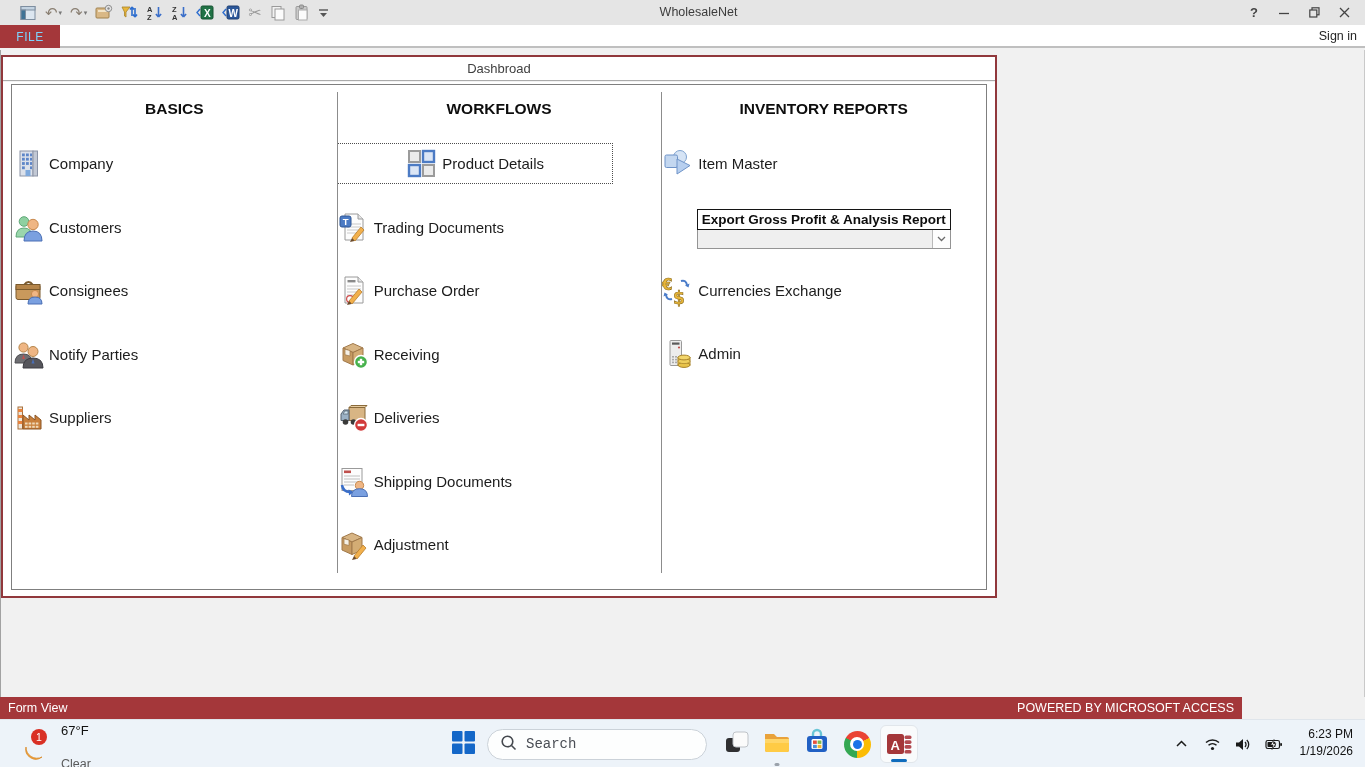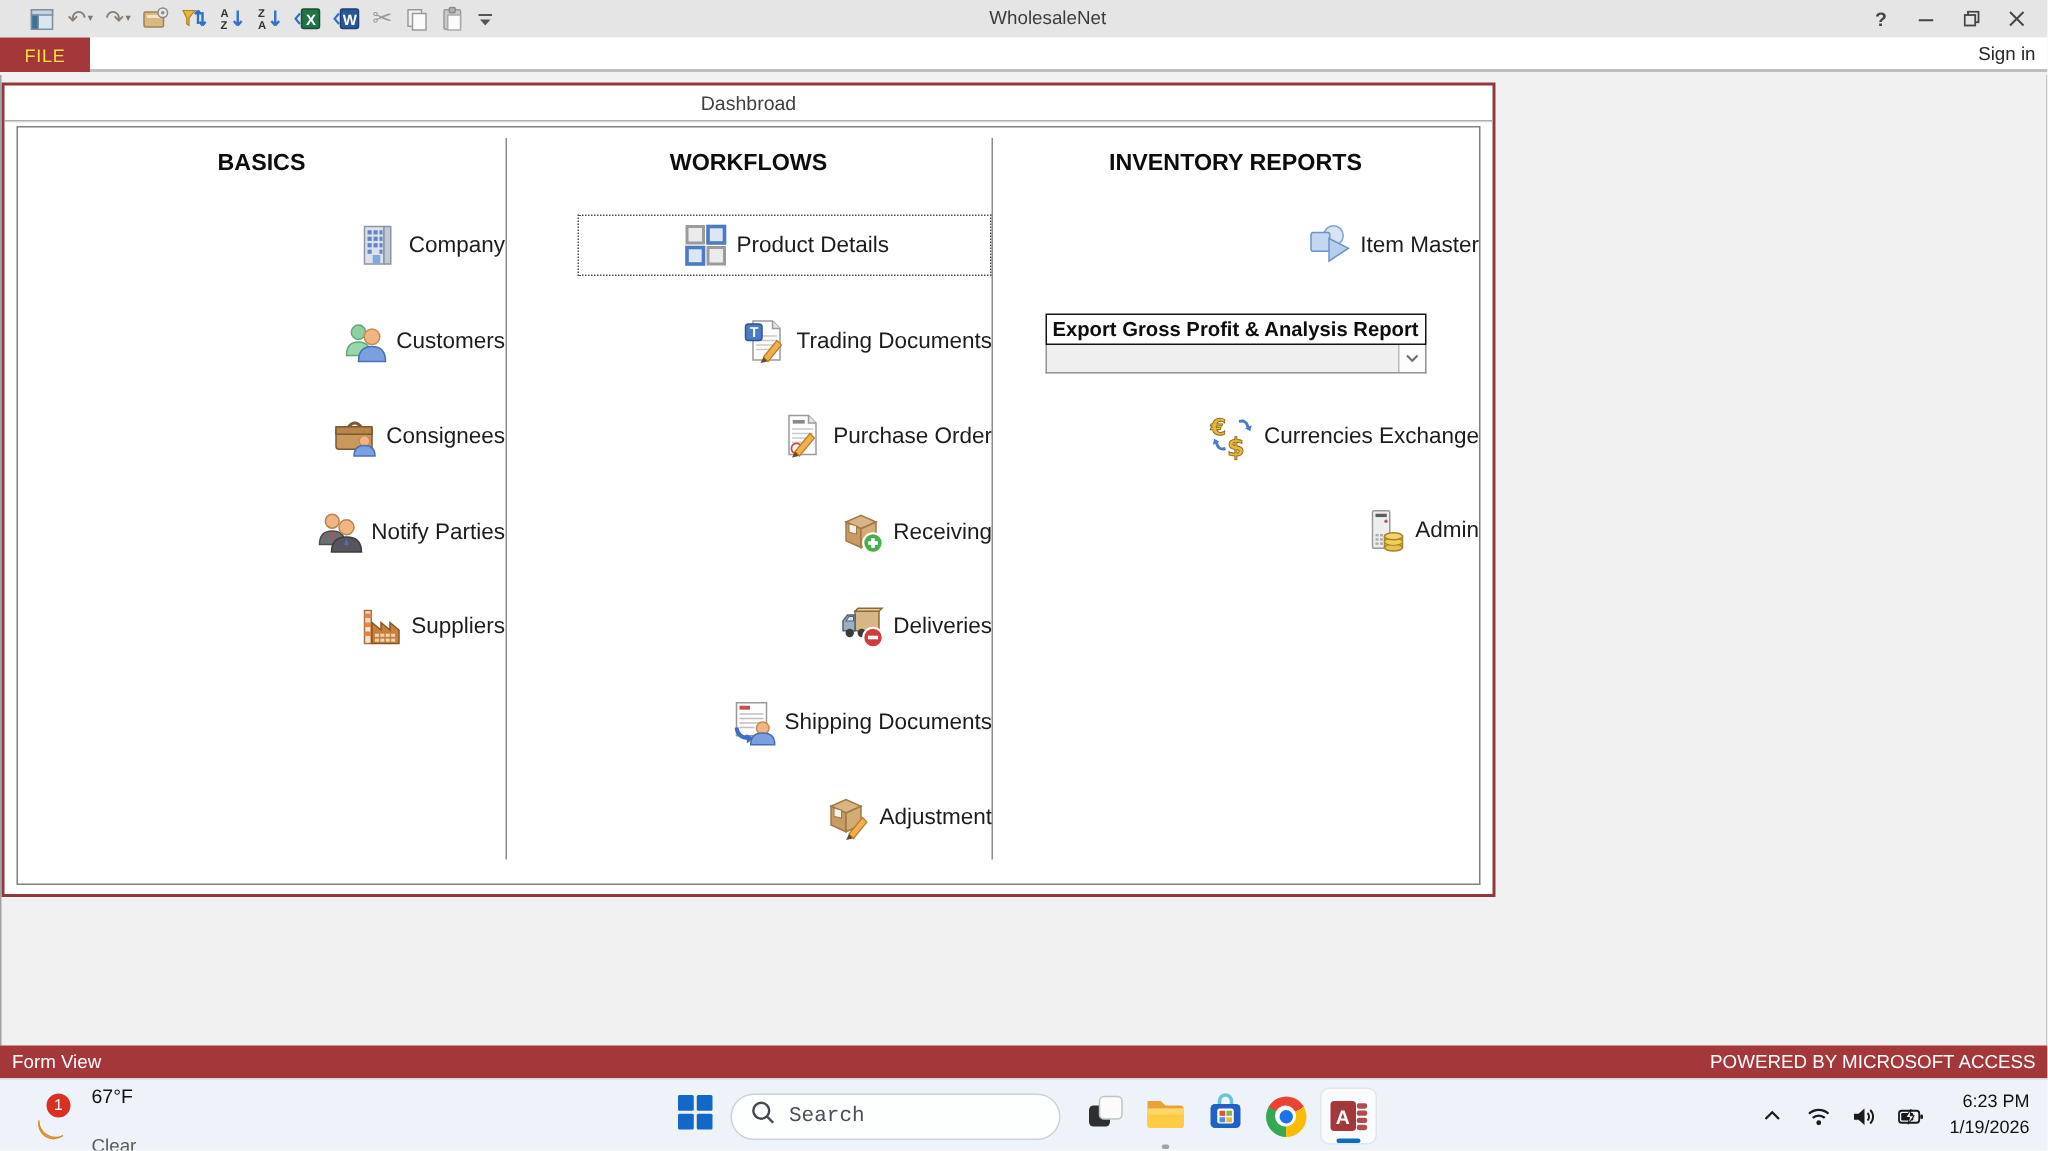--- a/index.html
+++ b/index.html
@@ -12,50 +12,50 @@
   .qat-btn { display:flex; align-items:center; gap:1px; height:20px; cursor:pointer; }
   .qat-btn svg { display:block; }
   .qat-drop { font-size:7px; color:#777; line-height:1; }
   .glyph { font-size:15px; color:#8a7f72; line-height:1; }
   .app-title { position:absolute; left:0; right:0; top:0; height:25px; text-align:center; line-height:25px; font-size:12.5px; color:#3c3c3c; pointer-events:none;padding-left:32px; }
   .win-controls { position:absolute; right:6px; top:0; height:25px; display:flex; align-items:center; }
   .win-btn { width:30px; height:25px; display:flex; align-items:center; justify-content:center; color:#444; font-size:13px; cursor:pointer; }
 
   
   .file-row { position:absolute; top:25px; left:0; width:1365px; height:23px; background:#FFFFFF; border-bottom:2px solid #BFBFBF; }
-  .file-tab { position:absolute; left:0; top:0; width:60px; height:23px; background:#A4373A; color:#fde047; font-size:12px; letter-spacing:0.5px; display:flex; align-items:center; justify-content:center; cursor:pointer; }
+  .file-tab { position:absolute; left:0; top:0; width:60px; height:23px; background:#A4373A; color:#7dd3fc; font-size:12px; letter-spacing:0.5px; display:flex; align-items:center; justify-content:center; cursor:pointer; }
   .sign-in { position:absolute; right:8px; top:0; height:23px; line-height:23px; font-size:12.5px; color:#262626; cursor:pointer; }
 
   
   .workspace { position:absolute; top:50px; left:0; width:1365px; height:647px; background:#F1F1F1; border-left:1px solid #A2A2A2; border-right:1px solid #C9C9C9; }
 
   
   .form-window { position:absolute; left:185px; top:55px; width:996px; height:543px; background:#FFFFFF; border:2px solid #91383C; }
   .form-title { height:24px; line-height:24px; text-align:center; font-size:13px; color:#404040; border-bottom:1px solid #ABABAB; box-shadow:0 1px 0 rgba(0,0,0,0.05); }
   .form-body { position:absolute; left:8px; right:8px; top:27px; bottom:6px; border:1px solid #7F7F7F; background:#fff; display:flex; }
   .col { flex:1; position:relative; }
   .col + .col::before { content:""; position:absolute; left:0; top:7px; bottom:16px; width:1px; background:#8C8C8C; }
   .col-header { margin-top:12px; height:26px; line-height:24px; text-align:center; font-weight:bold; font-size:15.5px; color:#0d0d0d; }
   .items { margin-top:9px; }
-  .slot { height:63.5px; display:flex; align-items:center; justify-content:flex-end; }
+  .slot { height:63.5px; display:flex; align-items:center; justify-content:flex-start; }
   .item { display:flex; align-items:center; gap:4px; cursor:pointer; }
   .item.focused { width:276px; height:41px; justify-content:center; border:1px dotted #4d4d4d; background:#fff; }
   .item-label { font-size:15px; color:#1c1c1c; white-space:nowrap; }
   .item-icon { width:33px; height:33px; flex:none; }
   .item-icon svg { display:block; width:33px; height:33px; }
 
   
   .export-block { margin-top:13px; }
   .export-label { width:254px; margin:0 auto; height:21px; line-height:19px; border:1px solid #141414; background:#fff; text-align:center; font-weight:bold; font-size:13.5px; color:#0d0d0d; }
   .export-combo { width:254px; margin:0 auto; height:19px; border:1px solid #949494; border-top:none; background:#EFEFEF; position:relative; cursor:pointer; }
   .combo-btn { position:absolute; right:0; top:0; bottom:0; width:18px; background:#FDFDFD; border-left:1px solid #B9B9B9; display:flex; align-items:center; justify-content:center; }
   .slot.tight-top { margin-top:10px; }
 
   
-  .status-bar { position:absolute; top:697px; left:0; width:1365px; height:22px; background:#A4373A; color:#fff; font-size:12.5px; display:flex; align-items:center; justify-content:space-between; padding:0 8px; }
+  .status-bar { position:absolute; top:697px; left:0; width:1242px; height:22px; background:#A4373A; color:#fff; font-size:12.5px; display:flex; align-items:center; justify-content:space-between; padding:0 8px; }
 
   
   .taskbar { position:absolute; top:719px; left:0; width:1365px; height:48px; background:#EDF3F9; border-top:1px solid #DFE5EB; }
   .weather { position:absolute; left:18px; top:3px; display:flex; align-items:center; gap:9px; cursor:pointer; }
   .weather-iconwrap { position:relative; width:34px; height:40px; }
   .weather-badge { position:absolute; left:13px; top:2px; width:16px; height:16px; background:#D93025; border-radius:50%; color:#fff; font-size:10.5px; display:flex; align-items:center; justify-content:center; z-index:2; }
   .weather-moon { position:absolute; left:2px; top:12px; }
   .weather-text .t1 { font-size:13px; color:#121212; }
   .weather-text .t2 { font-size:12.5px; color:#5a5a5a; margin-top:19px; }
   .tb-center { position:absolute; left:445px; top:0; height:48px; display:flex; align-items:center; }

